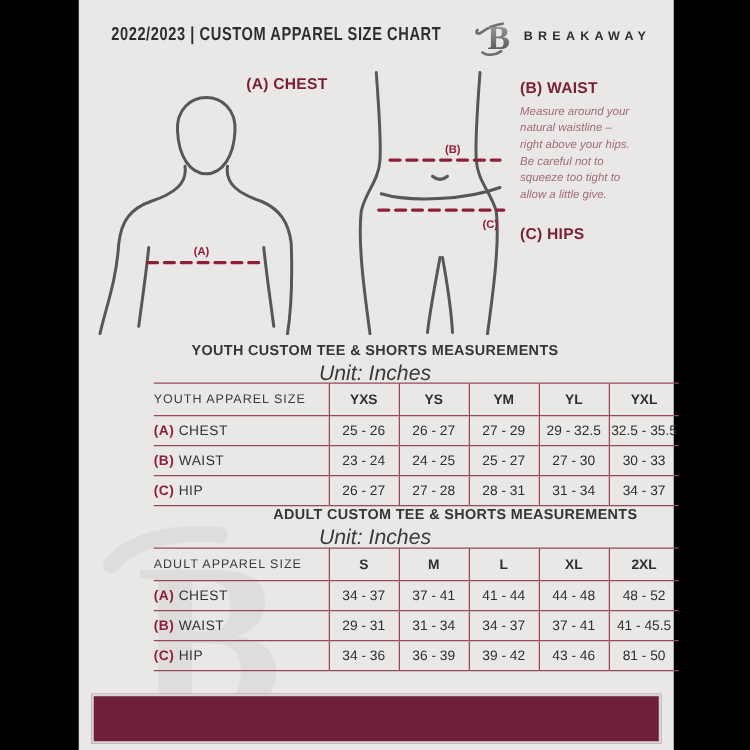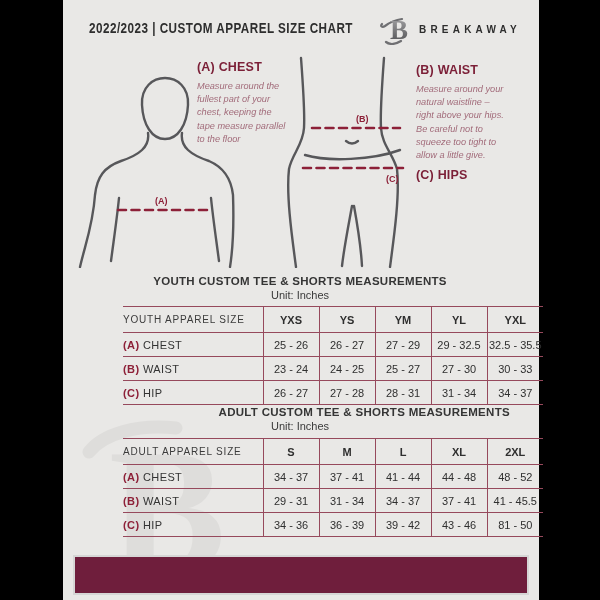--- a/index.html
+++ b/index.html
@@ -28,21 +28,21 @@
   .fig path{fill:none;stroke:#57575a;stroke-width:2.4;stroke-linecap:round;}
   .fig .dash{stroke:#8d2038;stroke-width:2.6;stroke-dasharray:8 5.5;}
   .fig text{font-family:"Liberation Sans",sans-serif;font-size:9px;font-weight:bold;fill:#8d2038;}
   .instr{position:absolute;}
   .instr h3{margin:0 0 6px 0;font-size:12.5px;font-weight:bold;color:#7b1f37;letter-spacing:.2px;}
   .instr p{margin:0;font-size:9.2px;font-style:italic;color:#a26b7a;line-height:13.2px;white-space:pre-line;}
   
   .tbl-title{position:absolute;left:27px;width:420px;text-align:center;
     font-size:11.5px;font-weight:bold;color:#353535;letter-spacing:.3px;}
   .tbl-unit{position:absolute;left:27px;width:420px;text-align:center;
-    font-size:11px;color:#3a3a3a;}
+    font-size:17px;font-style:italic;color:#3a3a3a;}
   table.tbl{
     position:absolute;left:27px;width:420px;border-collapse:collapse;table-layout:fixed;
     border-bottom:1.4px solid #96495c;background:transparent;margin-left:33px;
   }
   table.tbl tr{border-top:1.4px solid #96495c;}
   table.tbl th,table.tbl td{padding:0;background:transparent;}
   table.tbl th{height:25px;}
   table.tbl td{height:23px;}
   .size-h{font-size:11px;font-weight:bold;color:#2f2f2f;text-align:center;border-left:1.4px solid #96495c;}
   .label-h{font-size:10px;font-weight:normal;color:#3b3b3b;letter-spacing:.8px;text-align:left;padding-left:13px;}
@@ -104,36 +104,31 @@
     <path d="M68 88 Q 74 93 80 88" stroke-width="2"></path>
     <path d="M27 102 C 50 109, 95 107, 122 97" stroke-width="2"></path>
     <path class="dash" d="M25 115 H 125"></path>
     <text x="108" y="129">(C)</text>
     <path d="M74 153 C 70 175, 66 195, 64 213"></path>
     <path d="M76 153 C 80 175, 83 195, 84 213"></path>
   </svg>
 
   <div class="instr" style="left:134px;top:60px;width:104px;">
     <h3>(A) CHEST</h3>
-    <p>Measure around the
-fullest part of your
-chest, keeping the
-tape measure parallel
-to the floor</p>
   </div>
   <div class="instr" style="left:353px;top:63px;width:118px;">
     <h3>(B) WAIST</h3>
     <p>Measure around your
 natural waistline –
 right above your hips.
 Be careful not to
 squeeze too tight to
 allow a little give.</p>
   </div>
-  <div class="instr" style="left:353px;top:168px;width:118px;">
+  <div class="instr" style="left:353px;top:180px;width:118px;">
     <h3>(C) HIPS</h3>
   </div>
 
   <div class="tbl-title" style="top:275px;">YOUTH CUSTOM TEE &amp; SHORTS MEASUREMENTS</div>
   <div class="tbl-unit" style="top:289px;">Unit: Inches</div>
   <table class="tbl" style="top:306px;">
     <colgroup>
         <col style="width:140px">
         <col style="width:56px">
         <col style="width:56px">

